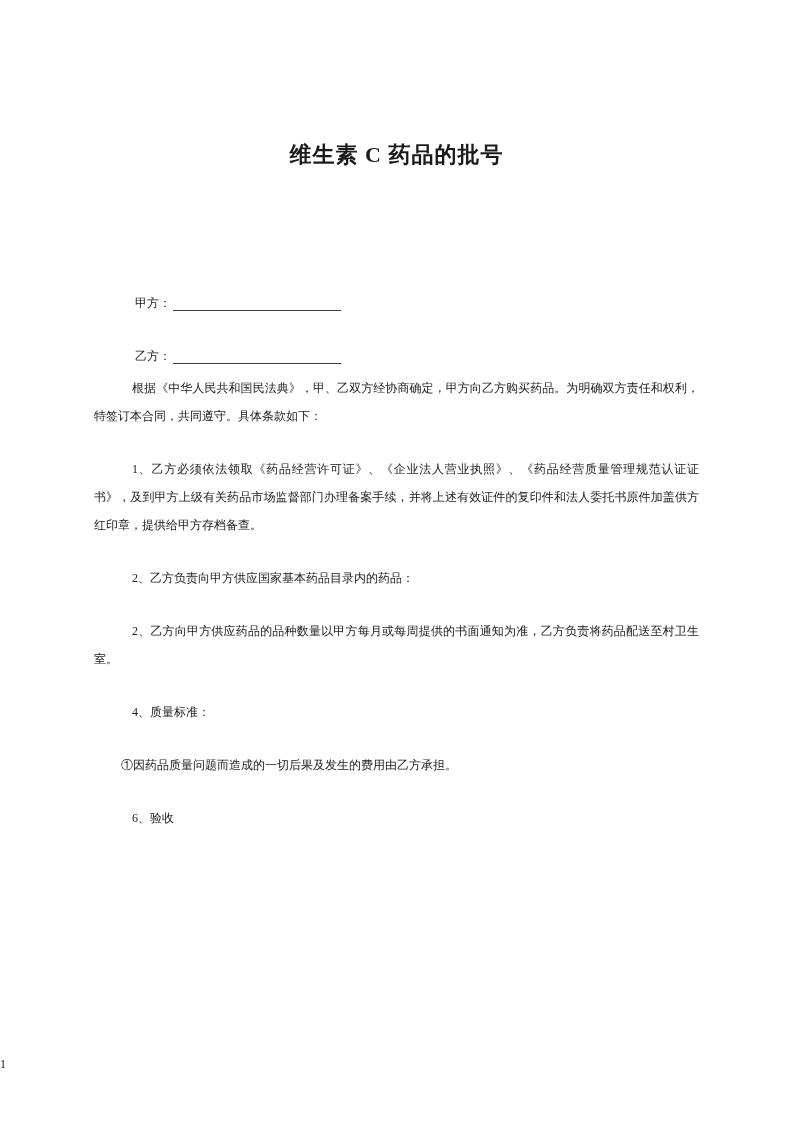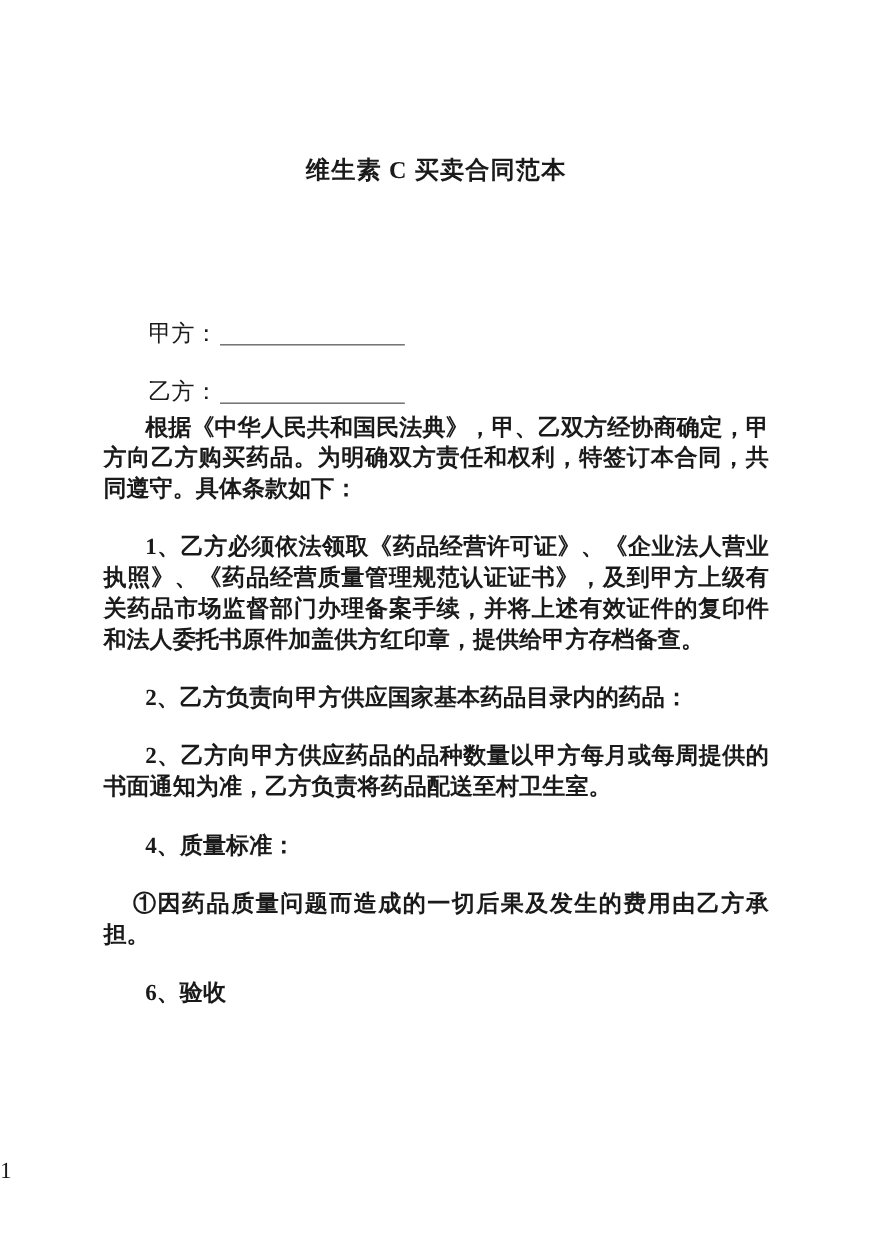--- a/index.html
+++ b/index.html
@@ -19,54 +19,54 @@
   .doc-title {
     margin: 0 0 116px 0;
     font-size: 22px;
     line-height: 36px;
     font-weight: 700;
     text-align: center;
     letter-spacing: 1px;
     white-space: nowrap;
   }
   .page p {
-    font-size: 21px;
+    font-size: 12px;
     line-height: 28px;
     margin: 0 0 25px 0;
     text-align: justify;
   }
   .party-line { text-indent: 41px; margin-bottom: 27px; }
   .party-line.party-b { margin-bottom: 4px; }
   .blank {
     display: inline-block;
     width: 168px;
     height: 18px;
     border-bottom: 1px solid #3c3c3c;
     vertical-align: -4px;
     margin-left: 2px;
   }
-  .para { text-indent: 38px; font-weight: bold; }
+  .para { text-indent: 38px; }
   .para.sub1 { text-indent: 27px; }
   .page-number {
     position: absolute;
     left: 0;
     right: 0;
     top: 1050px;
     text-align: center;
     font-size: 16px;
     line-height: 28px;
     margin: 0;
   }
 </style>
 </head>
 <body>
 
 <div class="page">
 
-  <h1 class="doc-title">维生素 C 买卖合同范本</h1>
+  <h1 class="doc-title">维生素 C 药品的批号</h1>
 
   <p class="party-line">
     <span>甲方：</span><span class="blank"></span>
   </p>
 
   <p class="party-line party-b">
     <span>乙方：</span><span class="blank"></span>
   </p>
 
   <p class="para">根据《中华人民共和国民法典》，甲、乙双方经协商确定，甲方向乙方购买药品。为明确双方责任和权利，特签订本合同，共同遵守。具体条款如下：</p>

